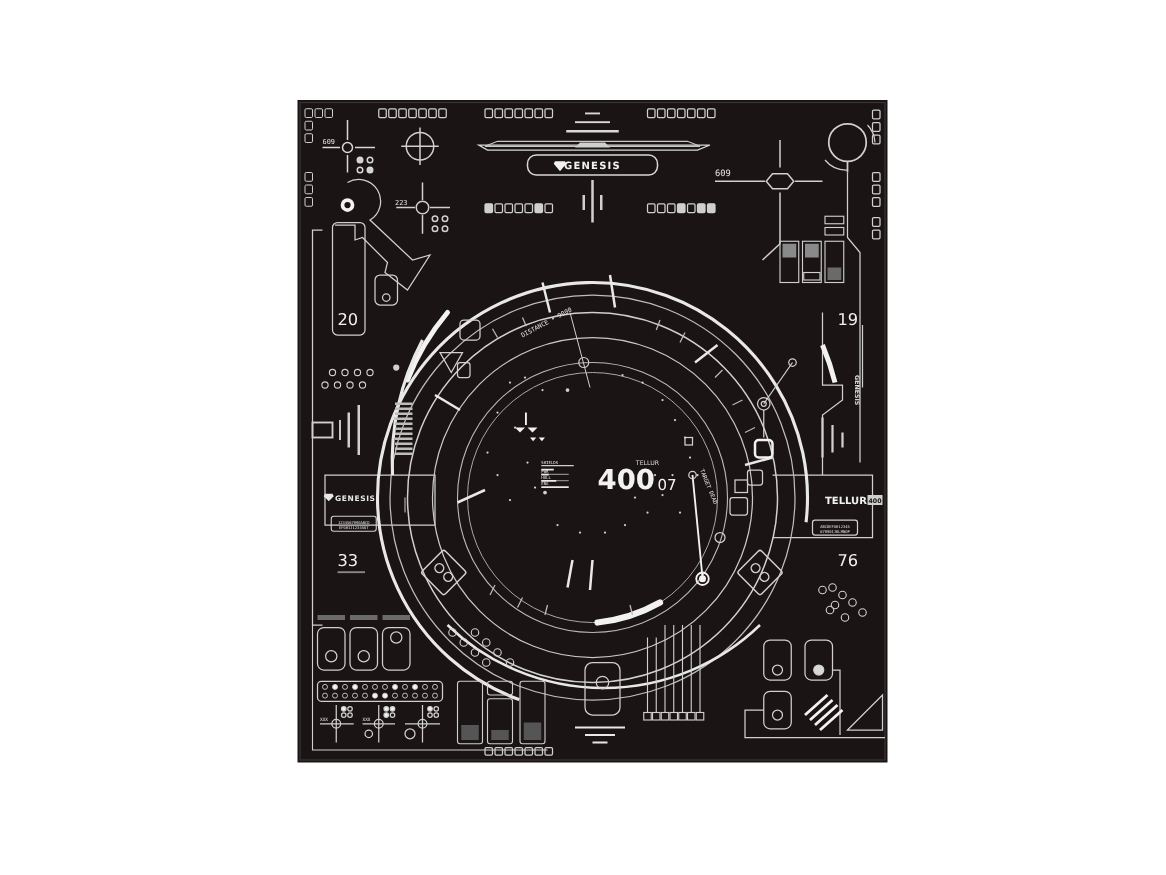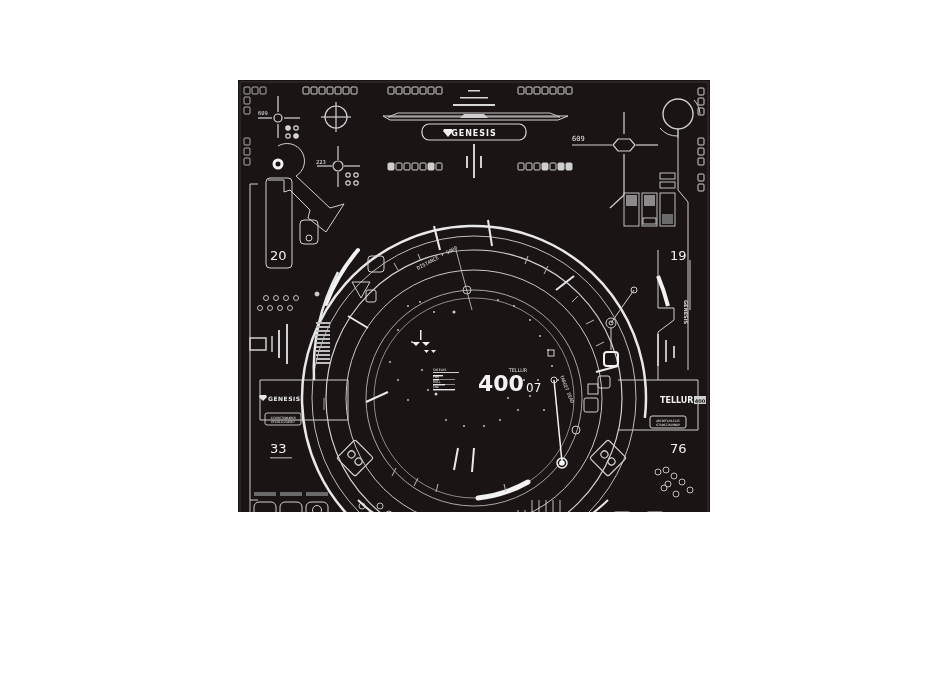--- a/index.html
+++ b/index.html
@@ -1,17 +1,17 @@
 <!DOCTYPE html>
 <html><head>
 <meta charset="utf-8">
 <style>
   html, body { margin:0; padding:0; background:#ffffff; }
   body { width:933px; height:700px; position:relative; overflow:hidden; font-family:"DejaVu Sans", sans-serif; }
-  #pad { position:absolute; left:238px; top:80px; width:472px; height:432px; background:#1a1414; overflow:hidden; }
+  #pad { position:absolute; left:238px; top:80px; width:472px; height:530px; background:#1a1414; overflow:hidden; }
   #pad svg { position:absolute; left:0; top:0; }
   .txt { font-family:"DejaVu Sans Mono", monospace; fill:#e8e8e8; }
   .num { font-family:"DejaVu Sans", sans-serif; fill:#f0f0f0; }
 </style>
 </head>
 <body>
 
 <div id="pad">
 <svg width="472" height="530" viewBox="0 0 472 530" xmlns="http://www.w3.org/2000/svg">
   <defs>

